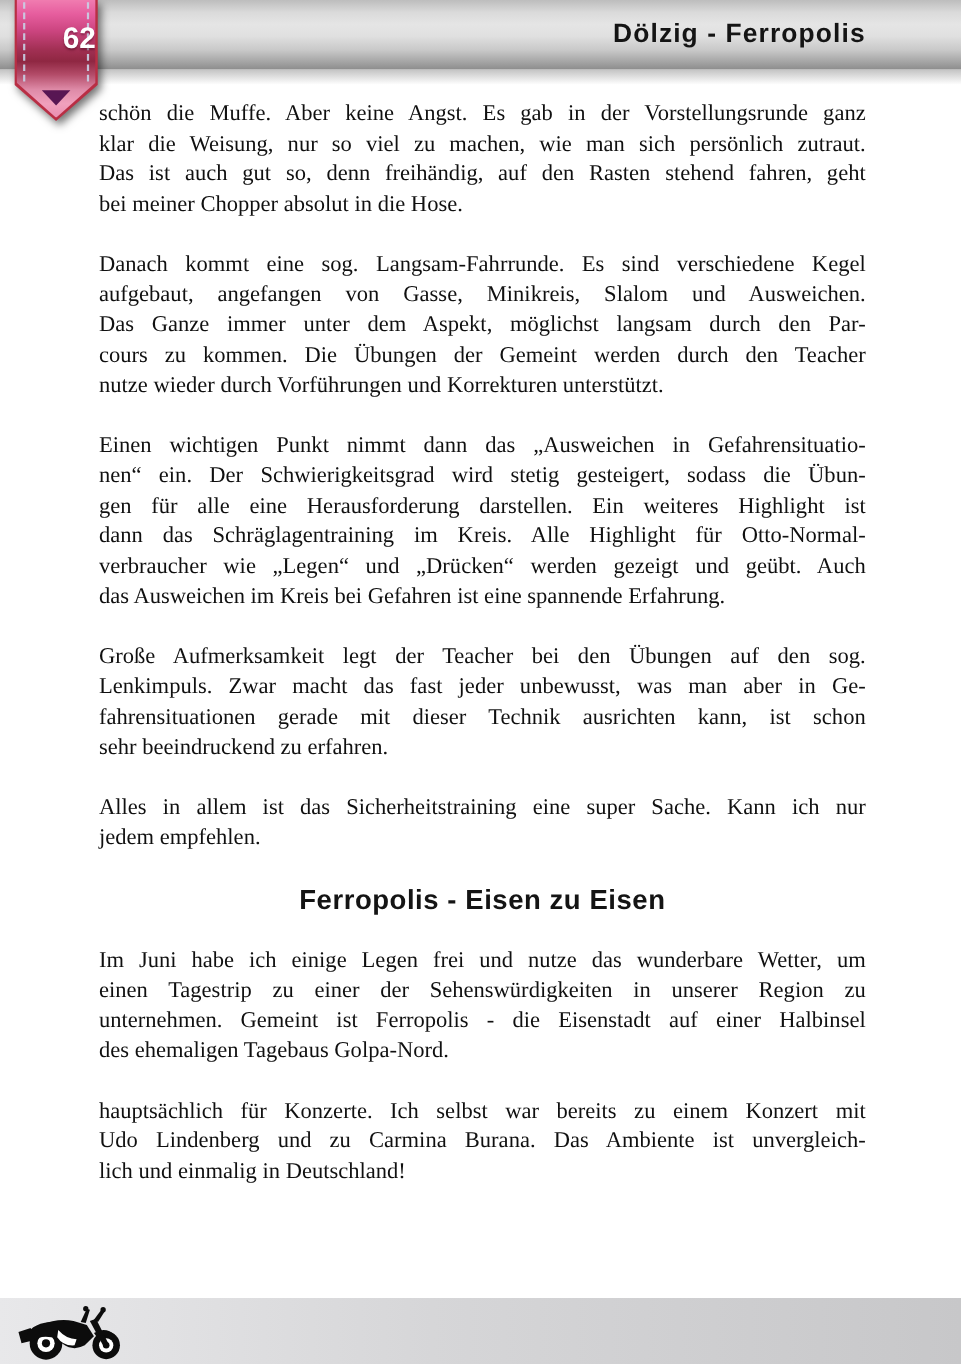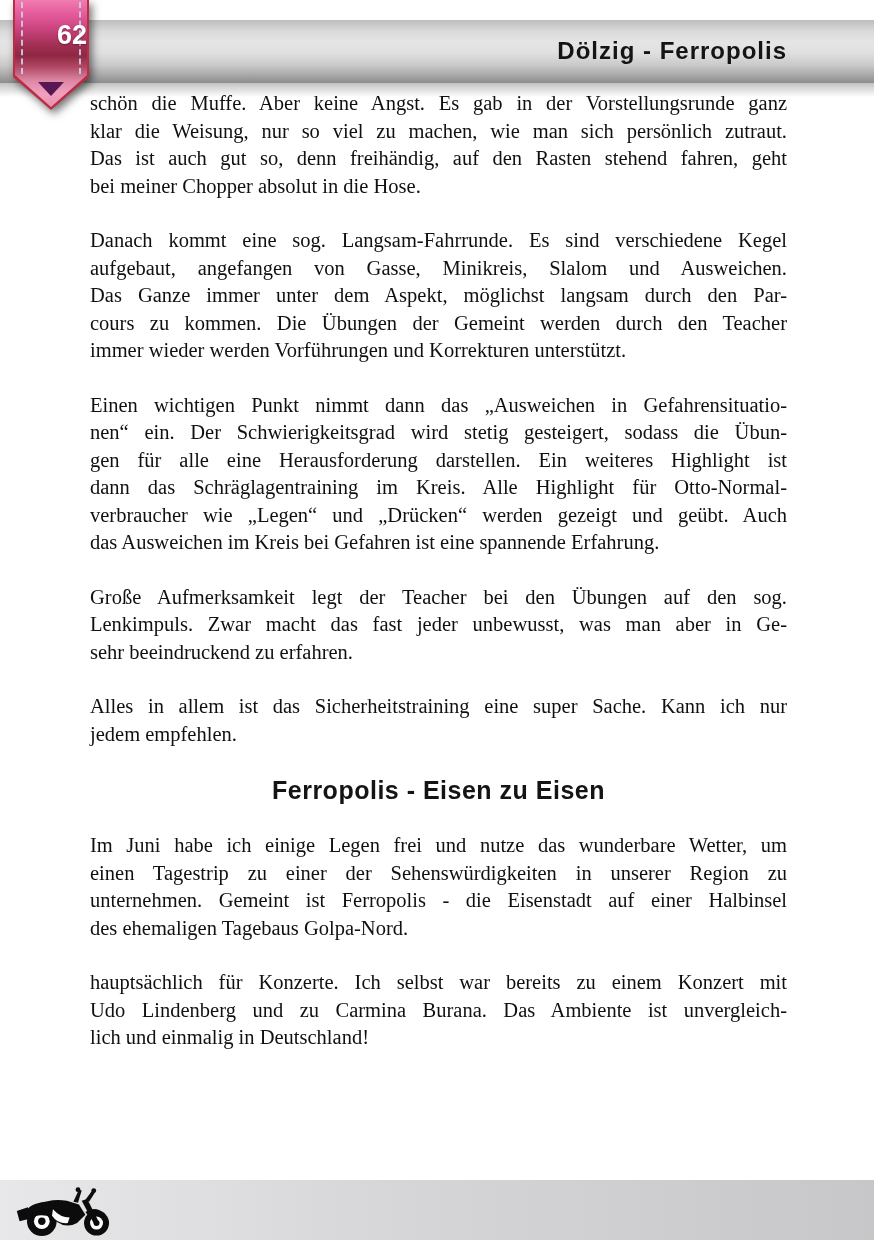--- a/index.html
+++ b/index.html
@@ -11,21 +11,20 @@
     overflow:hidden;
     font-family:"Liberation Serif", serif;
   }
 
   
   .header-bar {
     position:absolute; top:0; left:0; width:874px; height:63px;
     background:linear-gradient(180deg,
       #bdbdbd 0%, #dadada 18%, #e5e5e5 35%, #e0e0e0 52%,
       #c9c9c9 72%, #a3a3a3 90%, #8d8d8d 100%);
-    margin-top:20px;
   }
   .header-bar::after {
     content:""; position:absolute; left:0; right:0; top:63px; height:14px;
     background:linear-gradient(180deg, rgba(120,120,120,0.45), rgba(255,255,255,0));
   }
   .header-title {
     position:absolute; top:17px; right:87px;
     font-family:"Liberation Sans", sans-serif;
     font-weight:bold; font-size:24px; letter-spacing:1px;
     color:#141414;
@@ -130,33 +129,34 @@
         <div class="line">schön die Muffe. Aber keine Angst. Es gab in der Vorstellungsrunde ganz</div>
         <div class="line">klar die Weisung, nur so viel zu machen, wie man sich persönlich zutraut.</div>
         <div class="line">Das ist auch gut so, denn freihändig, auf den Rasten stehend fahren, geht</div>
         <div class="line last">bei meiner Chopper absolut in die Hose.</div>
       </div>
       <div class="paragraph">
         <div class="line">Danach kommt eine sog. Langsam-Fahrrunde. Es sind verschiedene Kegel</div>
         <div class="line">aufgebaut, angefangen von Gasse, Minikreis, Slalom und Ausweichen.</div>
         <div class="line">Das Ganze immer unter dem Aspekt, möglichst langsam durch den Par-</div>
         <div class="line">cours zu kommen. Die Übungen der Gemeint  werden durch den Teacher</div>
-        <div class="line last">immer wieder werden Vorführungen und Korrekturen unterstützt.</div>
+        <div class="line last">nutze wieder durch Vorführungen und Korrekturen unterstützt.</div>
       </div>
       <div class="paragraph">
         <div class="line">Einen wichtigen Punkt nimmt dann das „Ausweichen in Gefahrensituatio-</div>
         <div class="line">nen“ ein. Der Schwierigkeitsgrad wird stetig gesteigert, sodass die Übun-</div>
         <div class="line">gen für alle eine Herausforderung darstellen. Ein weiteres Highlight ist</div>
         <div class="line">dann das Schräglagentraining im Kreis. Alle Highlight für Otto-Normal-</div>
         <div class="line">verbraucher wie „Legen“ und  „Drücken“ werden gezeigt und geübt. Auch</div>
         <div class="line last">das Ausweichen im Kreis bei Gefahren ist eine spannende Erfahrung.</div>
       </div>
       <div class="paragraph">
         <div class="line">Große Aufmerksamkeit legt der Teacher bei den Übungen auf den sog.</div>
         <div class="line">Lenkimpuls. Zwar macht das fast jeder unbewusst, was man aber in Ge-</div>
+        <div class="line">fahrensituationen gerade mit dieser Technik ausrichten kann, ist schon</div>
         <div class="line last">sehr beeindruckend zu erfahren.</div>
       </div>
       <div class="paragraph">
         <div class="line">Alles in allem ist das Sicherheitstraining eine super Sache. Kann ich nur</div>
         <div class="line last">jedem empfehlen.</div>
       </div>
       <div class="section-heading">Ferropolis - Eisen zu Eisen</div>
       <div class="paragraph">
         <div class="line">Im Juni habe ich einige Legen frei und nutze das wunderbare Wetter, um</div>
         <div class="line">einen Tagestrip zu einer der Sehenswürdigkeiten in unserer Region zu</div>

